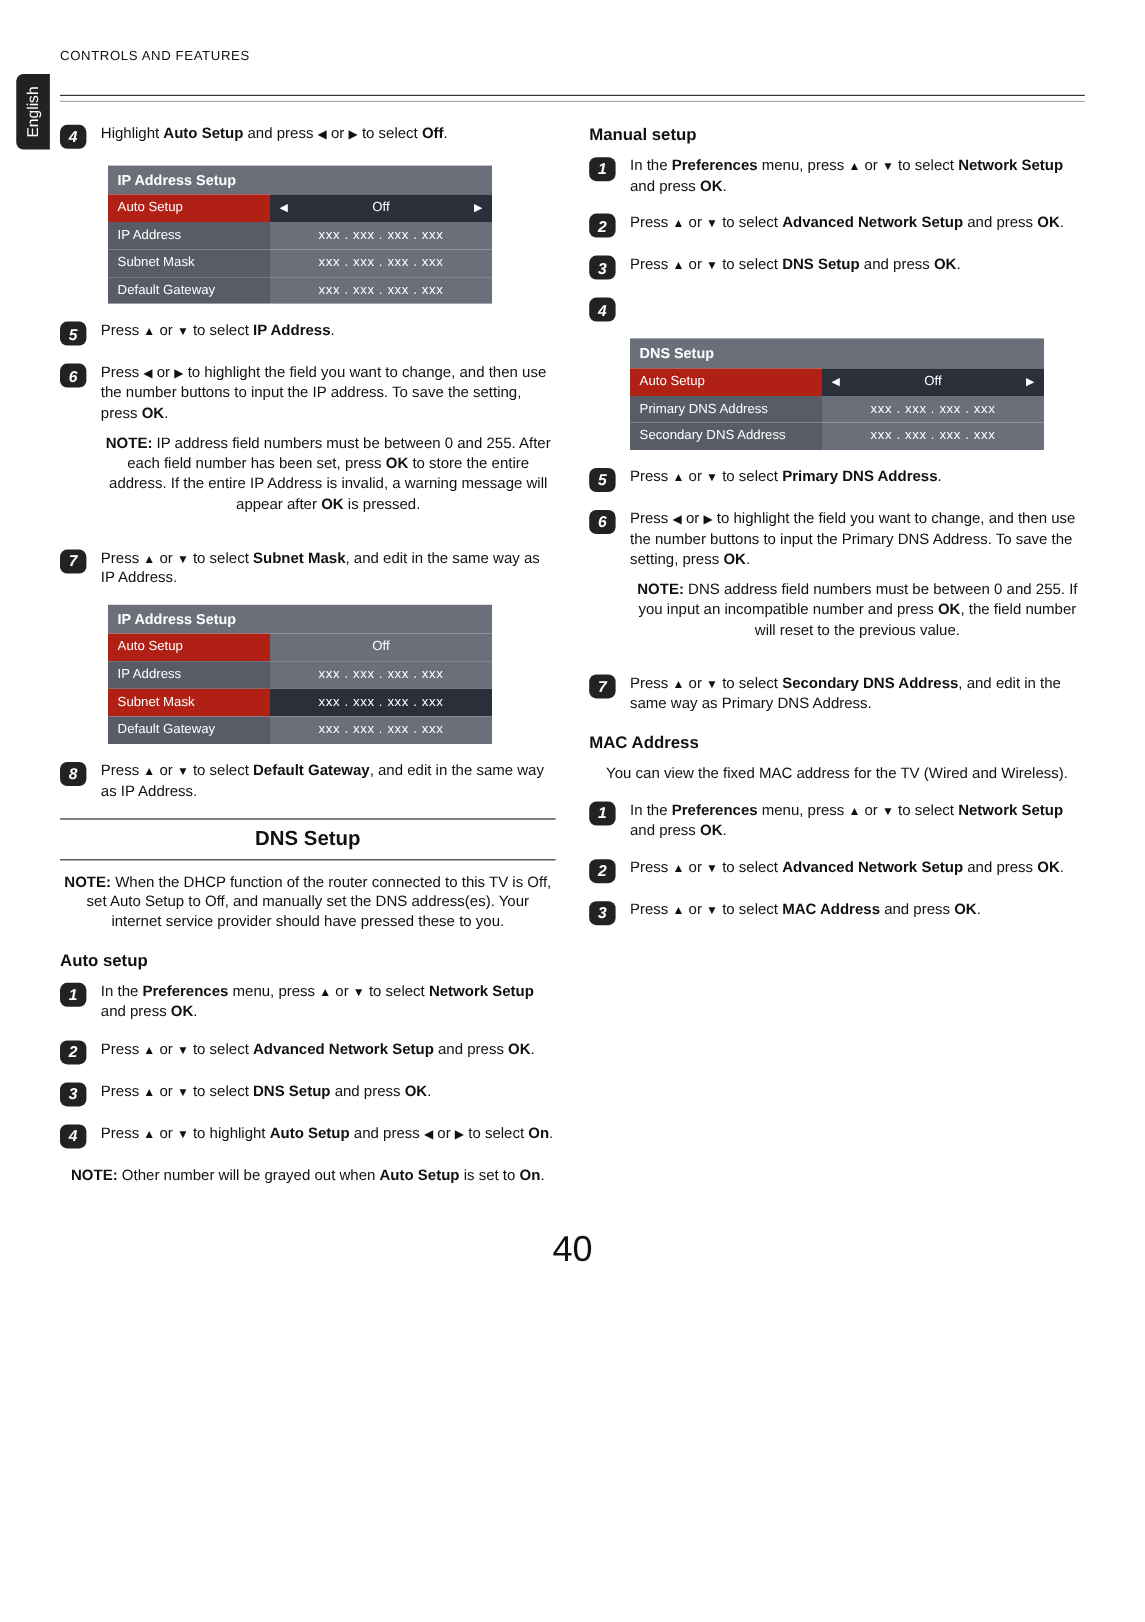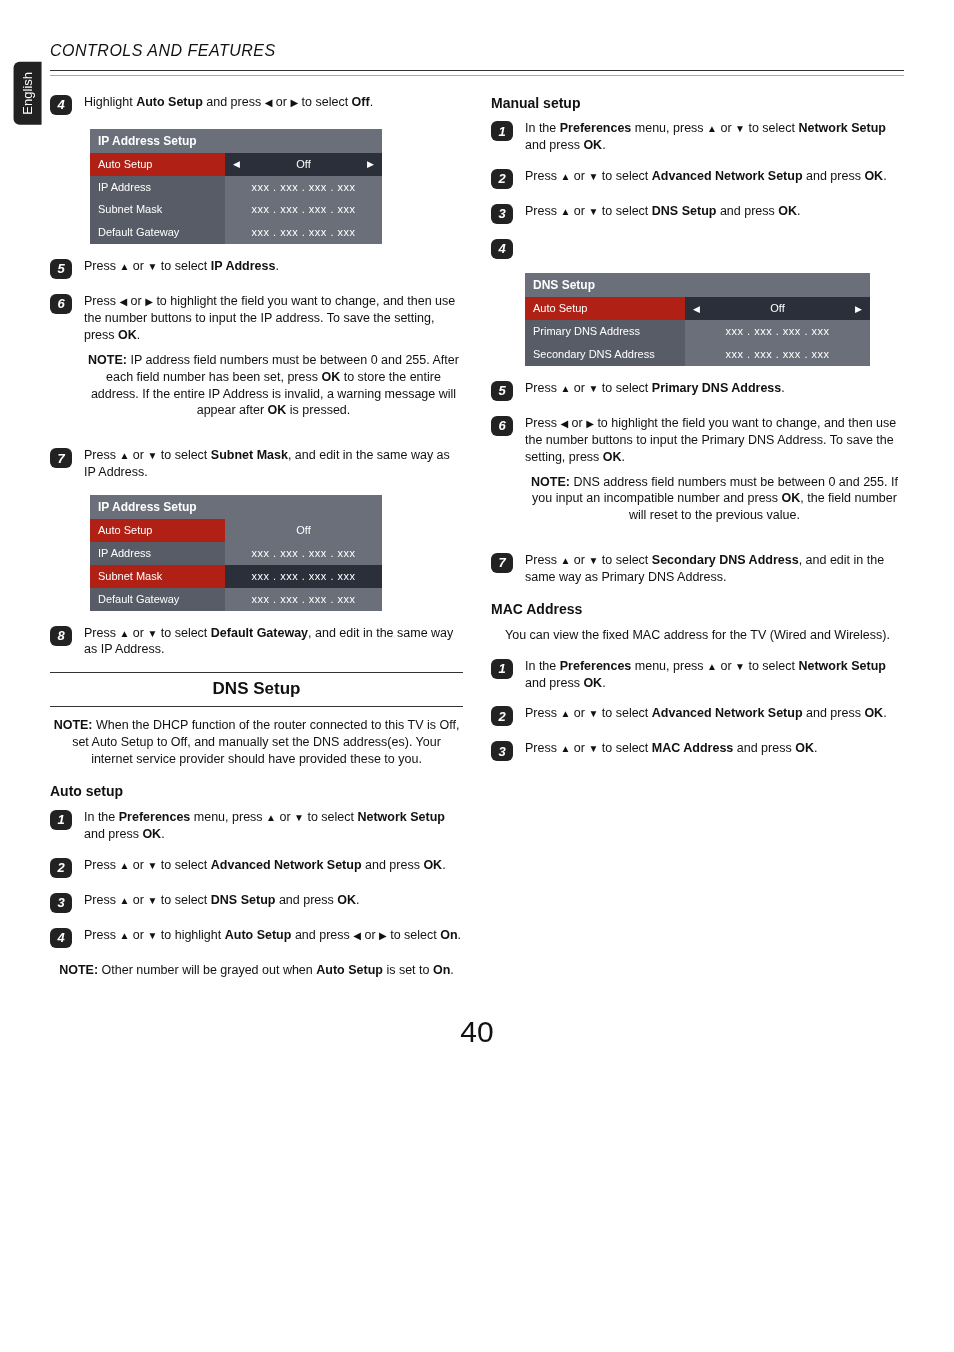--- a/index.html
+++ b/index.html
@@ -1,30 +1,30 @@
 <!DOCTYPE html>
 <html><head>
 <meta charset="utf-8">
 <style>
   * { box-sizing: border-box; margin: 0; padding: 0; }
   body { font-family: "Segoe UI", Arial, sans-serif; font-size: 12.5px; color: #111; width: 954px; margin: 0 auto; padding: 40px 50px 30px 50px; line-height: 1.35; }
   .header-line { border-top: 1px solid #333; margin-bottom: 4px; }
-  .breadcrumb { font-size: 16px; letter-spacing: 0.5px; text-transform: uppercase; margin-bottom: 8px; font-style: italic; }
+  .breadcrumb { font-size: 11px; letter-spacing: 0.5px; text-transform: uppercase; margin-bottom: 24px; }
   .header-line2 { border-top: 1px solid #aaa; margin-bottom: 18px; }
   .lang-tab { position: absolute; left: 14px; top: 62px; background: #222; color: #fff; writing-mode: vertical-rl; transform: rotate(180deg); padding: 10px 5px; font-size: 13px; border-radius: 0 6px 6px 0; }
   .cols { display: flex; gap: 28px; }
   .col { flex: 1; }
   .step { display: flex; gap: 12px; margin-bottom: 14px; align-items: flex-start; }
   .step-num { background: #222; color: #fff; border-radius: 6px; width: 22px; height: 20px; display: flex; align-items: center; justify-content: center; font-style: italic; font-weight: bold; font-size: 13px; flex-shrink: 0; margin-top: 1px; }
   .step-text { flex: 1; }
   .arrow { display: inline-block; font-size: 10px; vertical-align: 0px; }
   .section-title { font-size: 17px; font-weight: bold; text-align: center; border-top: 1px solid #333; border-bottom: 1px solid #333; padding: 5px 0; margin: 14px 0 10px 0; }
   .sub-title { font-weight: bold; font-size: 14px; margin: 10px 0 8px 0; }
   .note-block { margin: 8px 0 14px 0; text-align: center; }
-  .menu-box { width: 292px; margin: 8px 0 14px 40px; font-size: 11px; color: #fff; }
+  .menu-box { width: 320px; margin: 8px 0 14px 40px; font-size: 11px; color: #fff; }
   .menu-box-indent { margin-left: 40px; }
   .menu-header { background: #6a6f79; padding: 4px 8px; font-weight: bold; font-size: 12px; }
   .menu-row { display: flex; align-items: stretch; }
   .menu-row .label { flex: 0 0 135px; padding: 4px 8px; }
   .menu-row .value { flex: 1; padding: 4px 8px; text-align: center; display:flex; align-items:center; justify-content:center; gap:4px; }
   .bg-dark { background: #575c66; }
   .bg-sel-label { background: #b02015; }
   .bg-sel-val { background: #2a2f3a; }
   .bg-mid { background: #6a6f79; }
   .tri-left::before { content:"◀"; font-size:9px; margin-right:auto; }
@@ -113,21 +113,21 @@
   </div>
 
   <div class="step">
     <div class="step-num">8</div>
     <div class="step-text"><span>Press </span><span class="arrow">▲</span><span> or </span><span class="arrow">▼</span><span> to select </span><b>Default Gateway</b><span>, and edit in the same way as IP Address.</span></div>
   </div>
 
 
   <div class="section-title">DNS Setup</div>
 
-  <div class="note-block"><b>NOTE:</b><span> When the DHCP function of the router connected to this TV is Off, set Auto Setup to Off, and manually set the DNS address(es). Your internet service provider should have provided these to you.</span></div>
+  <div class="note-block"><b>NOTE:</b><span> When the DHCP function of the router connected to this TV is Off, set Auto Setup to Off, and manually set the DNS address(es). Your internet service provider should have pressed these to you.</span></div>
 
   <div class="sub-title">Auto setup</div>
 
   <div class="step">
     <div class="step-num">1</div>
     <div class="step-text"><span>In the </span><b>Preferences</b><span> menu, press </span><span class="arrow">▲</span><span> or </span><span class="arrow">▼</span><span> to select </span><b>Network Setup</b><span> and press </span><b>OK</b><span>.</span></div>
   </div>
 
   <div class="step">
     <div class="step-num">2</div>

